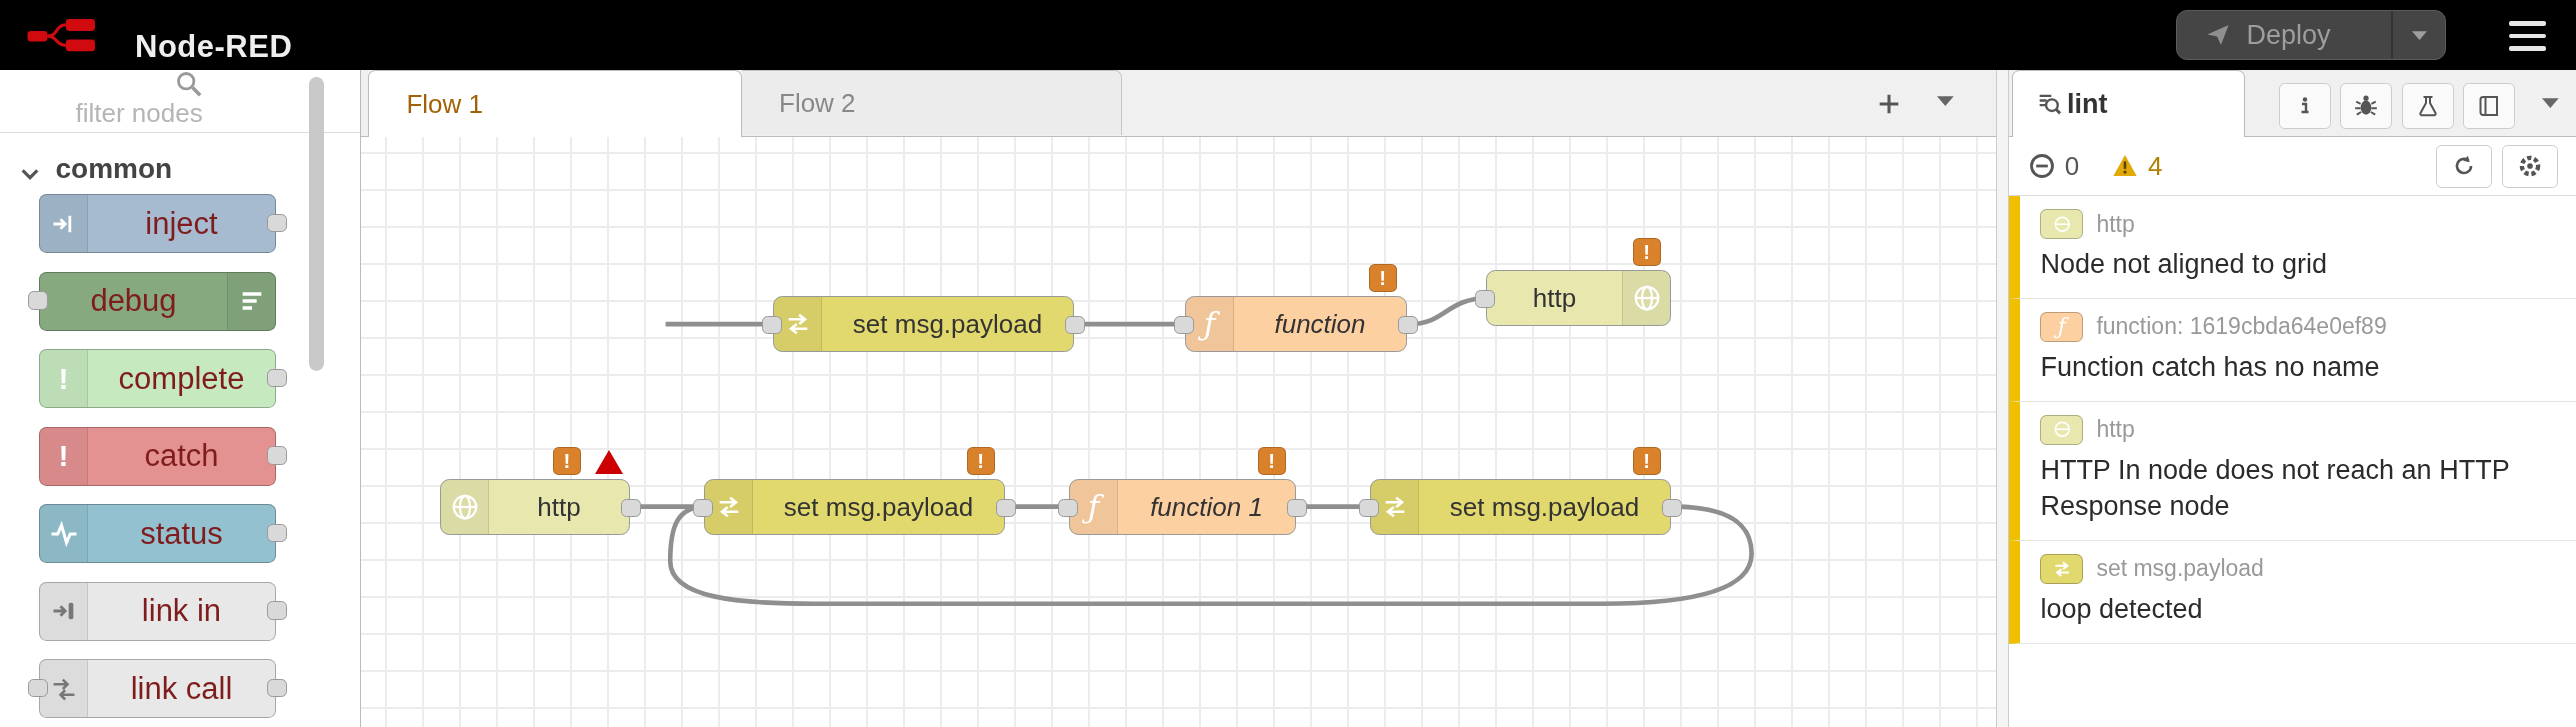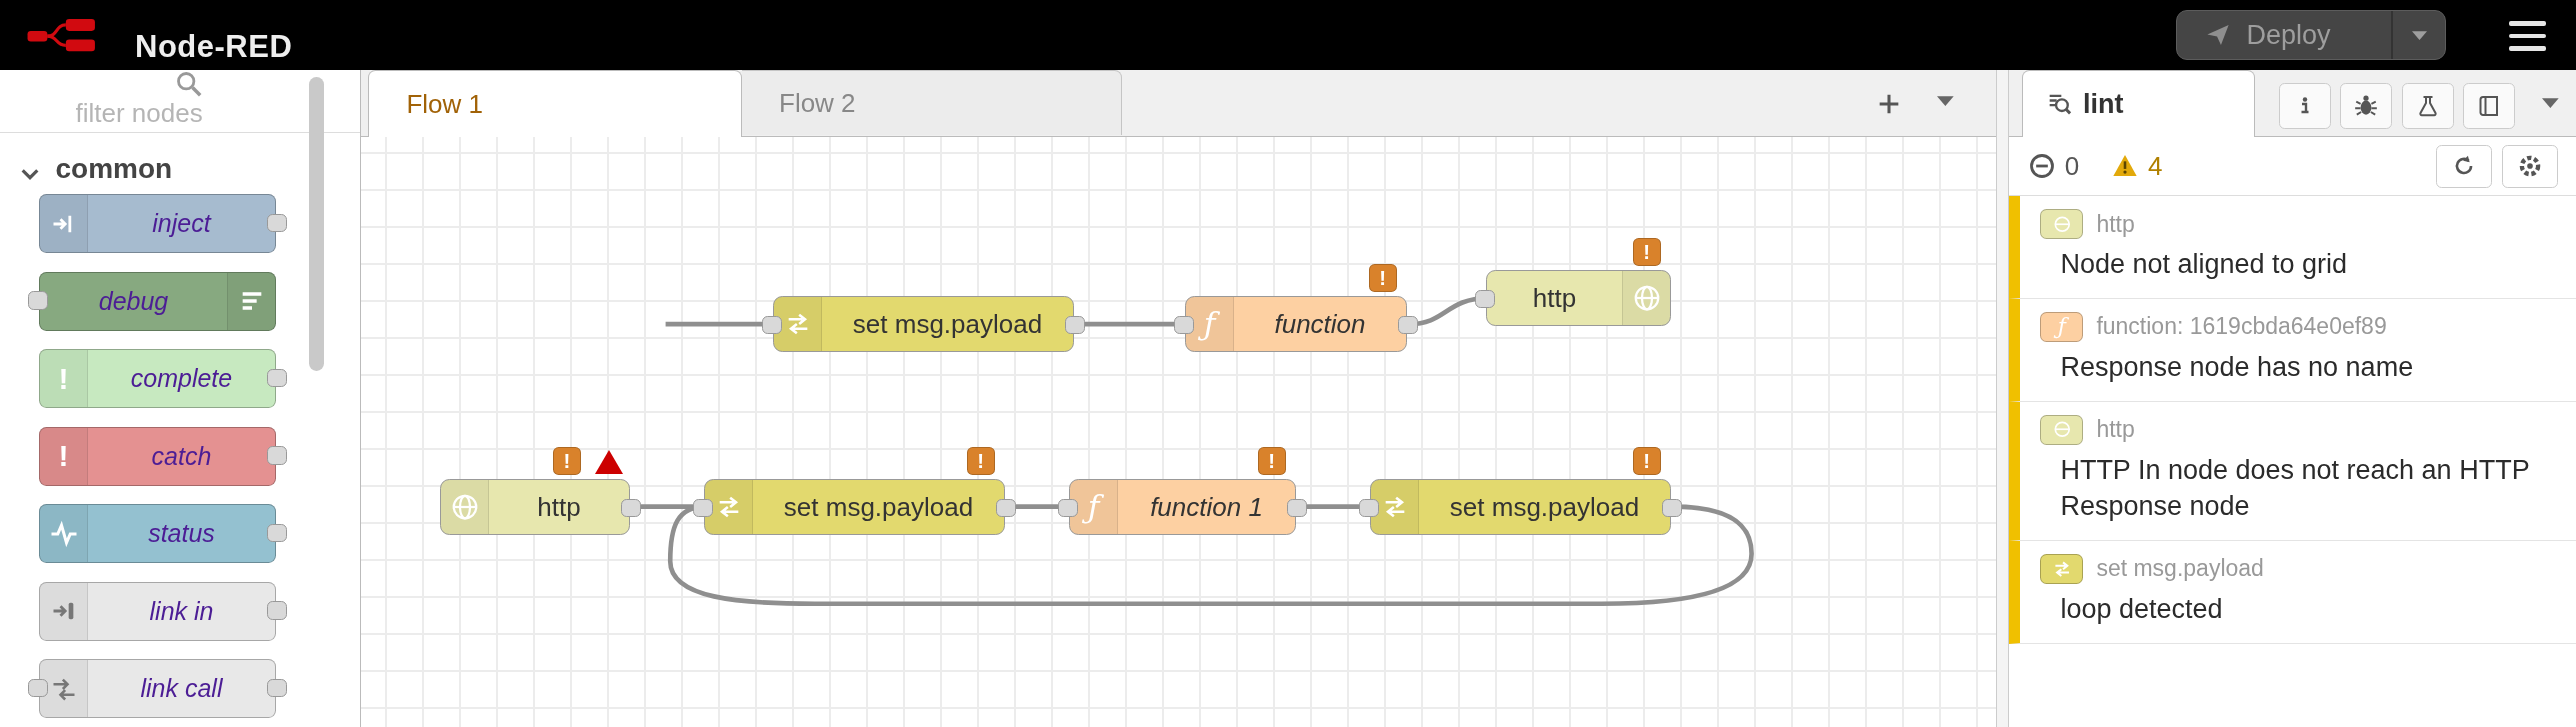--- a/index.html
+++ b/index.html
@@ -36,21 +36,21 @@
   .pal-items { padding-top:9.3px; }
   .pal-item { position:relative; width:237px; height:59px; margin:0 0 18.5px 39px;
               border:1.9px solid rgba(0,0,0,0.28); border-radius:7.4px;
               display:flex; align-items:stretch; cursor:grab; }
   .pal-icon { width:48px; display:flex; align-items:center; justify-content:center;
               background:rgba(0,0,0,0.05); border-right:1.9px solid rgba(0,0,0,0.10);
               border-radius:5.6px 0 0 5.6px; }
   .pal-icon.right { order:2; border-right:none; border-left:1.9px solid rgba(0,0,0,0.10);
                     border-radius:0 5.6px 5.6px 0; }
   .pal-label { flex:1; display:flex; align-items:center; justify-content:center;
-               font-size:25px; color:#4c1d95;font-style:italic; }
+               font-size:31px; color:#7f1d1d; }
   .pi-inject { background:#a6bbcf; } .pi-debug { background:#87a980; }
   .pi-complete { background:#c7e9c0; } .pi-catch { background:#e49191; }
   .pi-status { background:#94c1d0; } .pi-link { background:#e8e8e8; }
   .excl { color:#fff; font-size:30px; font-weight:bold; }
   .port { position:absolute; width:20.4px; height:18.5px; background:#d9d9d9;
           border:1.9px solid #999; border-radius:5.6px; top:18.5px; }
   .port-left { left:-12px; } .port-right { right:-12px; }
   .pal-scroll { position:absolute; left:309px; top:7.4px; width:15px; height:294px;
                 background:#c9c9c9; border-radius:7.4px; }
 
@@ -91,23 +91,23 @@
                   border-left:14px solid transparent; border-right:14px solid transparent;
                   border-bottom:24px solid #cc0000; }
 
   
   .divider { position:absolute; left:1996px; top:70px; width:13px; height:657px;
              background:#f4f4f4; border-left:1.9px solid #ccc; border-right:1.9px solid #ccc; cursor:col-resize; }
 
   
   .sidebar { position:absolute; left:2009px; top:70px; width:567px; height:657px; background:#fff; }
   .side-tabbar { position:relative; height:67px; background:#f0f0f0; border-bottom:1.9px solid #bbb; }
-  .lint-tab { position:absolute; left:13px; top:0; width:233px; height:67px; background:#fff;
+  .lint-tab { position:absolute; left:3px; top:0; width:233px; height:67px; background:#fff;
               border:1.9px solid #bbb; border-bottom:none; border-radius:7.4px 7.4px 0 0;
-              display:flex; align-items:center; gap:10px; padding-left:22px;
+              display:flex; align-items:center; gap:4px; padding-left:22px;
               font-size:27px; font-weight:bold; color:#333; cursor:pointer; }
   .mini-btn { position:absolute; top:13px; width:52px; height:46px; background:#fafafa;
               border:1.9px solid #ccc; border-radius:5.6px; display:flex; align-items:center;
               justify-content:center; cursor:pointer; }
   .side-caret { position:absolute; left:533px; top:28px; cursor:pointer; }
 
   .status-row { position:relative; height:59px; display:flex; align-items:center; padding:0 18.5px;
                 border-bottom:1.9px solid #ddd; background:#fff; }
   .stat { display:flex; align-items:center; gap:9.3px; font-size:26px; color:#555; }
   .stat + .stat { margin-left:31.5px; }
@@ -118,21 +118,21 @@
 
   .issues { }
   .issue { border-left:11px solid #f0c000; border-bottom:1.9px solid #e4e4e4;
            padding:13px 18.5px 15px 20.4px; background:#fff; cursor:pointer; }
   .issue-node { display:flex; align-items:center; gap:13px; color:#999; font-size:23px; }
   .chip { width:43px; height:30px; border:1.9px solid rgba(0,0,0,0.25); border-radius:6.5px;
           display:flex; align-items:center; justify-content:center; flex:0 0 auto; }
   .chip-http { background:#e7e7ae; } .chip-change { background:#e2d96e; }
   .chip-fn { background:#fdd0a2; }
   .chip-fn .fglyph { font-size:22px; }
-  .issue-msg { margin-top:7.4px; font-size:27px; color:#2b2b2b; line-height:1.35;margin-left:20px; }
+  .issue-msg { margin-top:7.4px; font-size:27px; color:#2b2b2b; line-height:1.35; }
 
   svg { display:block; }
 </style>
 </head>
 <body>
 
 <div class="app">
 
   <div class="header">
     <svg class="logo" viewBox="0 0 64 28">
@@ -479,21 +479,21 @@
         <div class="issue-msg">Node not aligned to grid</div>
       </div>
 
       <div class="issue">
         <div class="issue-node">
           <div class="chip chip-fn">
             <span class="fglyph">ƒ</span>
           </div>
           <span>function: 1619cbda64e0ef89</span>
         </div>
-        <div class="issue-msg">Response node has no name</div>
+        <div class="issue-msg">Function catch has no name</div>
       </div>
 
       <div class="issue">
         <div class="issue-node">
           <div class="chip chip-http">
             <svg width="18.5" height="18.5" viewBox="0 0 24 24">
               <circle cx="12" cy="12" r="9" fill="none" stroke="#fff" stroke-width="2.2"></circle>
               <path d="M3.5 12 h17" stroke="#fff" stroke-width="2.2"></path>
             </svg>
           </div>

